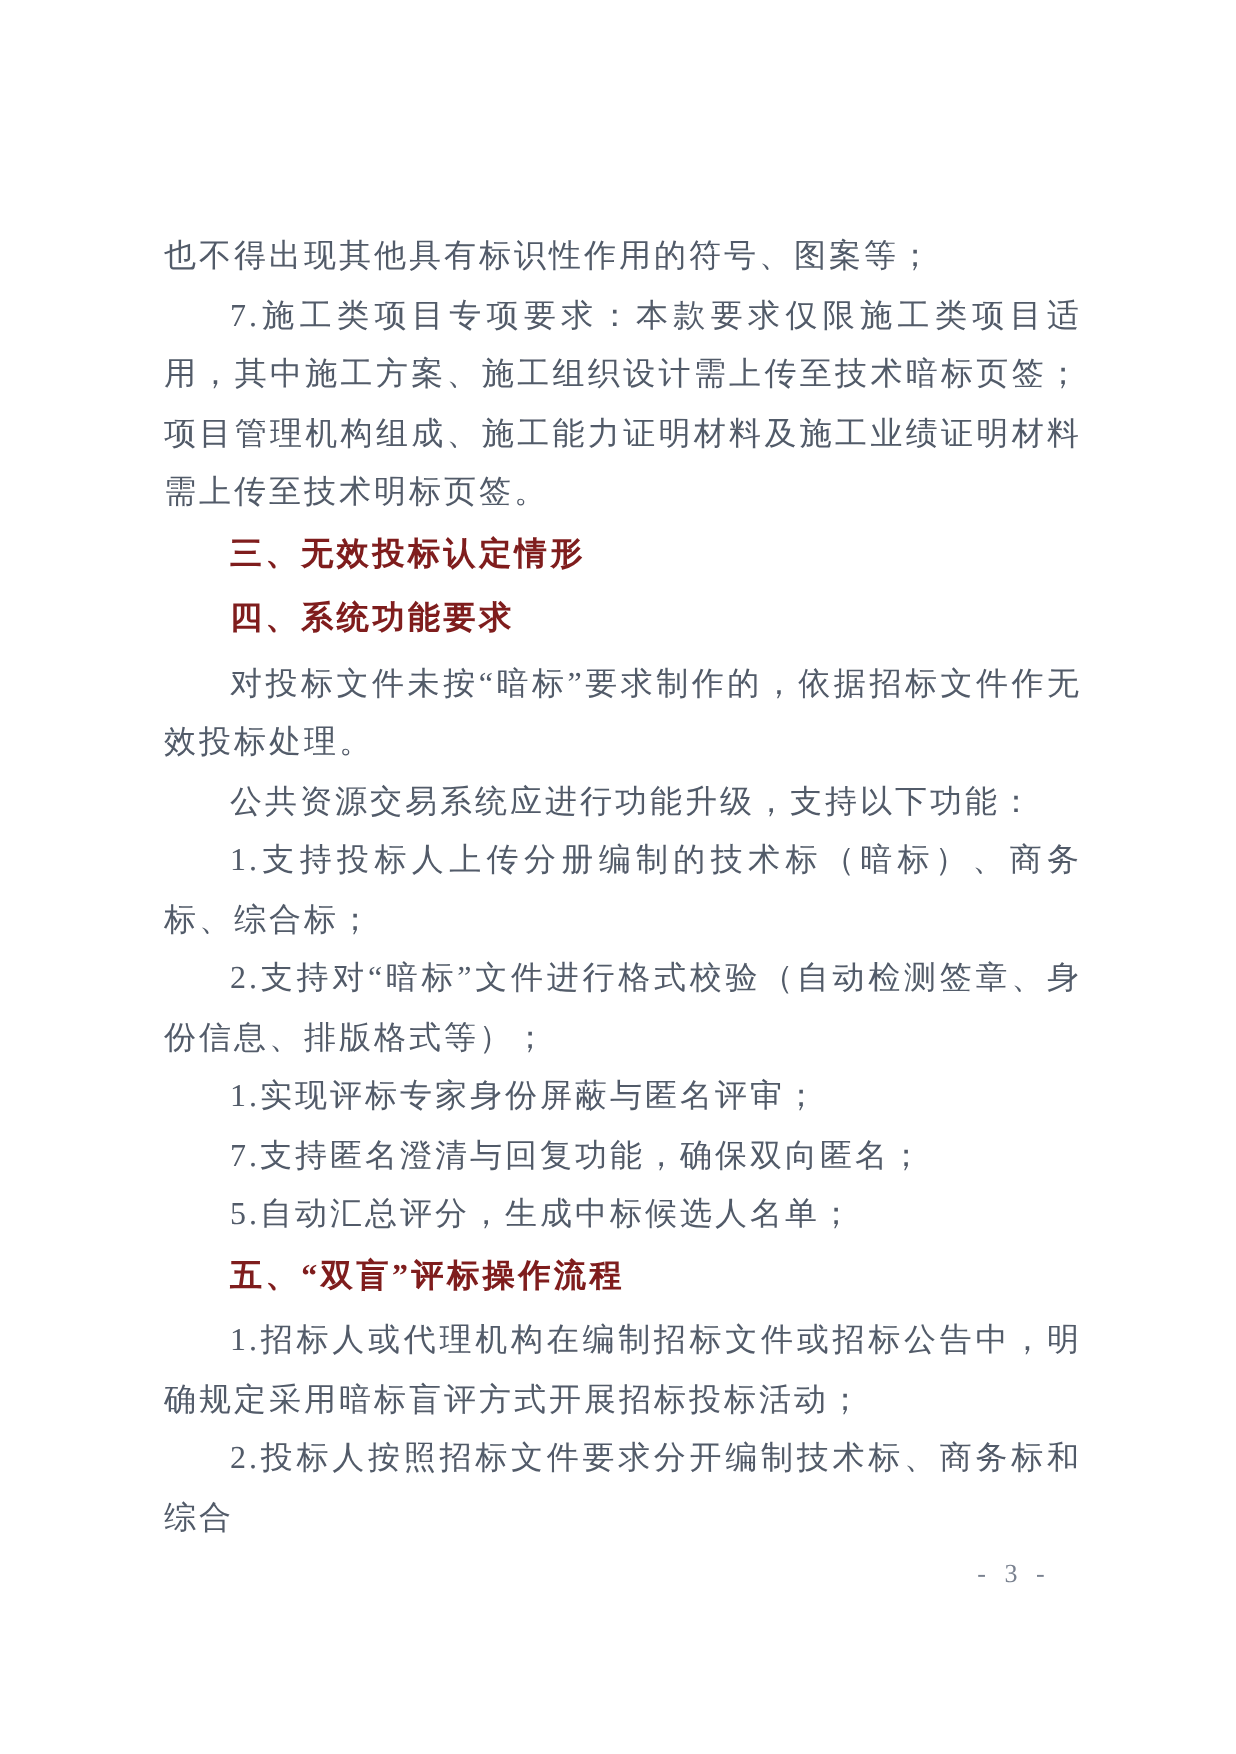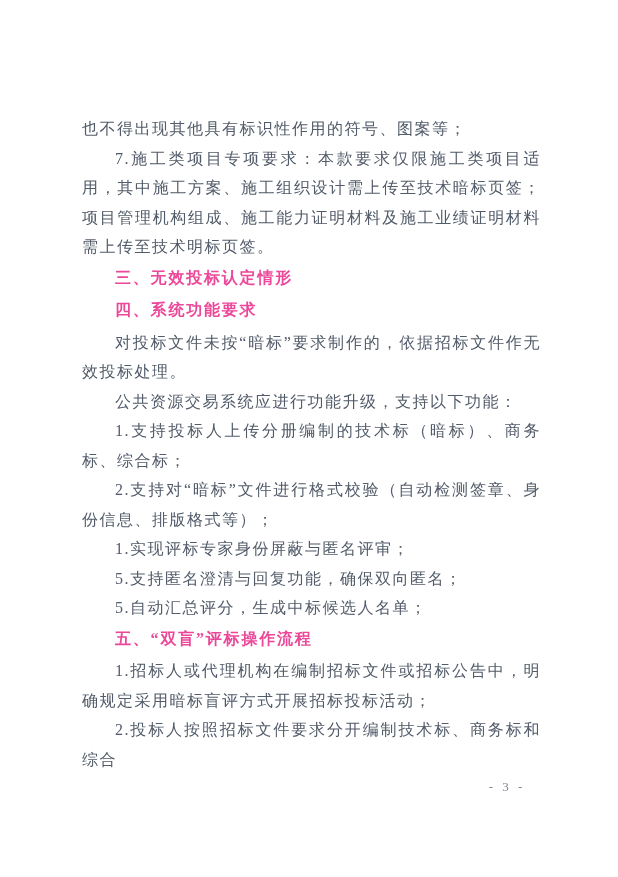--- a/index.html
+++ b/index.html
@@ -29,21 +29,21 @@
   .para {
     margin: 0;
     text-align: justify;
     text-justify: inter-character;
   }
   .para.indent {
     text-indent: 33px;
   }
   .para.heading {
     font-weight: bold;
-    color: #ec4899;
+    color: #7f1d1d;
     text-indent: 33px;
     text-align: left;
     margin: 1px 0 3px 0;
     letter-spacing: 1.8px;
   }
   .page-number {
     position: absolute;
     left: 462px;
     top: 779px;
     width: 90px;
@@ -62,21 +62,21 @@
   <div class="content">
     <p class="para plain">也不得出现其他具有标识性作用的符号、图案等；</p>
     <p class="para indent">7.施工类项目专项要求：本款要求仅限施工类项目适用，其中施工方案、施工组织设计需上传至技术暗标页签；项目管理机构组成、施工能力证明材料及施工业绩证明材料需上传至技术明标页签。</p>
     <p class="para heading">三、无效投标认定情形</p>
     <p class="para heading">四、系统功能要求</p>
     <p class="para indent">对投标文件未按“暗标”要求制作的，依据招标文件作无效投标处理。</p>
     <p class="para indent">公共资源交易系统应进行功能升级，支持以下功能：</p>
     <p class="para indent">1.支持投标人上传分册编制的技术标（暗标）、商务标、综合标；</p>
     <p class="para indent">2.支持对“暗标”文件进行格式校验（自动检测签章、身份信息、排版格式等）；</p>
     <p class="para indent">1.实现评标专家身份屏蔽与匿名评审；</p>
-    <p class="para indent">5.支持匿名澄清与回复功能，确保双向匿名；</p>
+    <p class="para indent">7.支持匿名澄清与回复功能，确保双向匿名；</p>
     <p class="para indent">5.自动汇总评分，生成中标候选人名单；</p>
     <p class="para heading">五、“双盲”评标操作流程</p>
     <p class="para indent">1.招标人或代理机构在编制招标文件或招标公告中，明确规定采用暗标盲评方式开展招标投标活动；</p>
     <p class="para indent">2.投标人按照招标文件要求分开编制技术标、商务标和综合</p>
   </div>
 
   <div class="page-number">- 3 -</div>
 
 </div>
 

